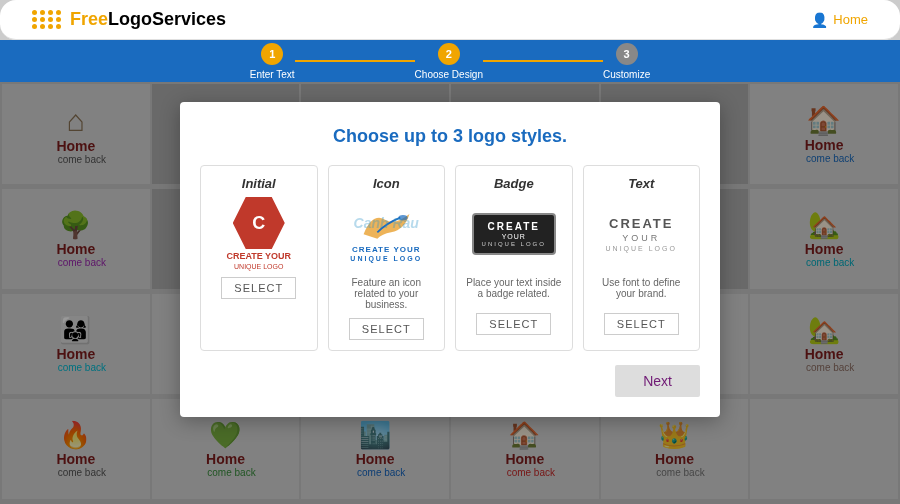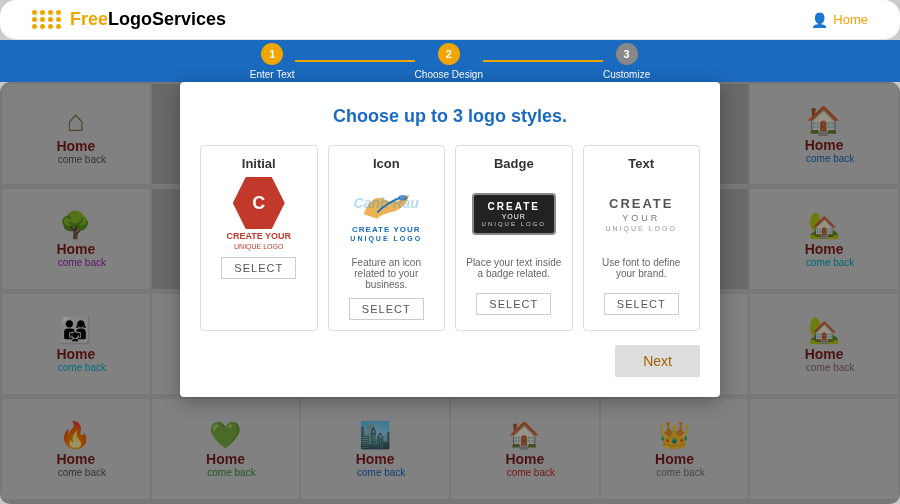--- a/index.html
+++ b/index.html
@@ -101,22 +101,22 @@
 
     
     #modal-overlay {
       position: absolute;
       top: 82px;
       left: 0; right: 0; bottom: 0;
       background: rgba(0,0,0,0.4);
       display: flex;
       align-items: flex-start;
       justify-content: center;
+      padding-top: 20px;
       z-index: 10;
-      border-radius: 10px;
     }
     #modal {
       background: #fff;
       border-radius: 4px;
       padding: 24px 20px 20px;
       width: 540px;
       box-shadow: 0 4px 20px rgba(0,0,0,0.3);
     }
     #modal-title {
       text-align: center;
@@ -138,20 +138,21 @@
       display: flex;
       flex-direction: column;
       align-items: center;
       gap: 8px;
     }
     .style-card-title {
       font-size: 13px;
       font-weight: bold;
       color: #333;
       text-align: center;
+      font-style: italic;
     }
     .style-preview {
       height: 70px;
       display: flex;
       align-items: center;
       justify-content: center;
       width: 100%;
     }
     .style-desc {
       font-size: 10px;
@@ -240,21 +241,21 @@
     .text-your { font-size: 9px; color: #777; letter-spacing: 3px; font-family: 'Impact', sans-serif; }
     .text-unique { font-size: 7px; color: #999; letter-spacing: 2px; }
 
     
     #next-btn-wrap {
       display: flex;
       justify-content: flex-end;
     }
     #next-btn {
       background: #ddd;
-      color: #a16207;
+      color: #701a75;
       border: none;
       padding: 8px 28px;
       font-size: 14px;
       cursor: not-allowed;
       border-radius: 2px;
       text-align: center;
     }
 
     .cell-dark1 { background: #b0b0b0; }
   </style>

